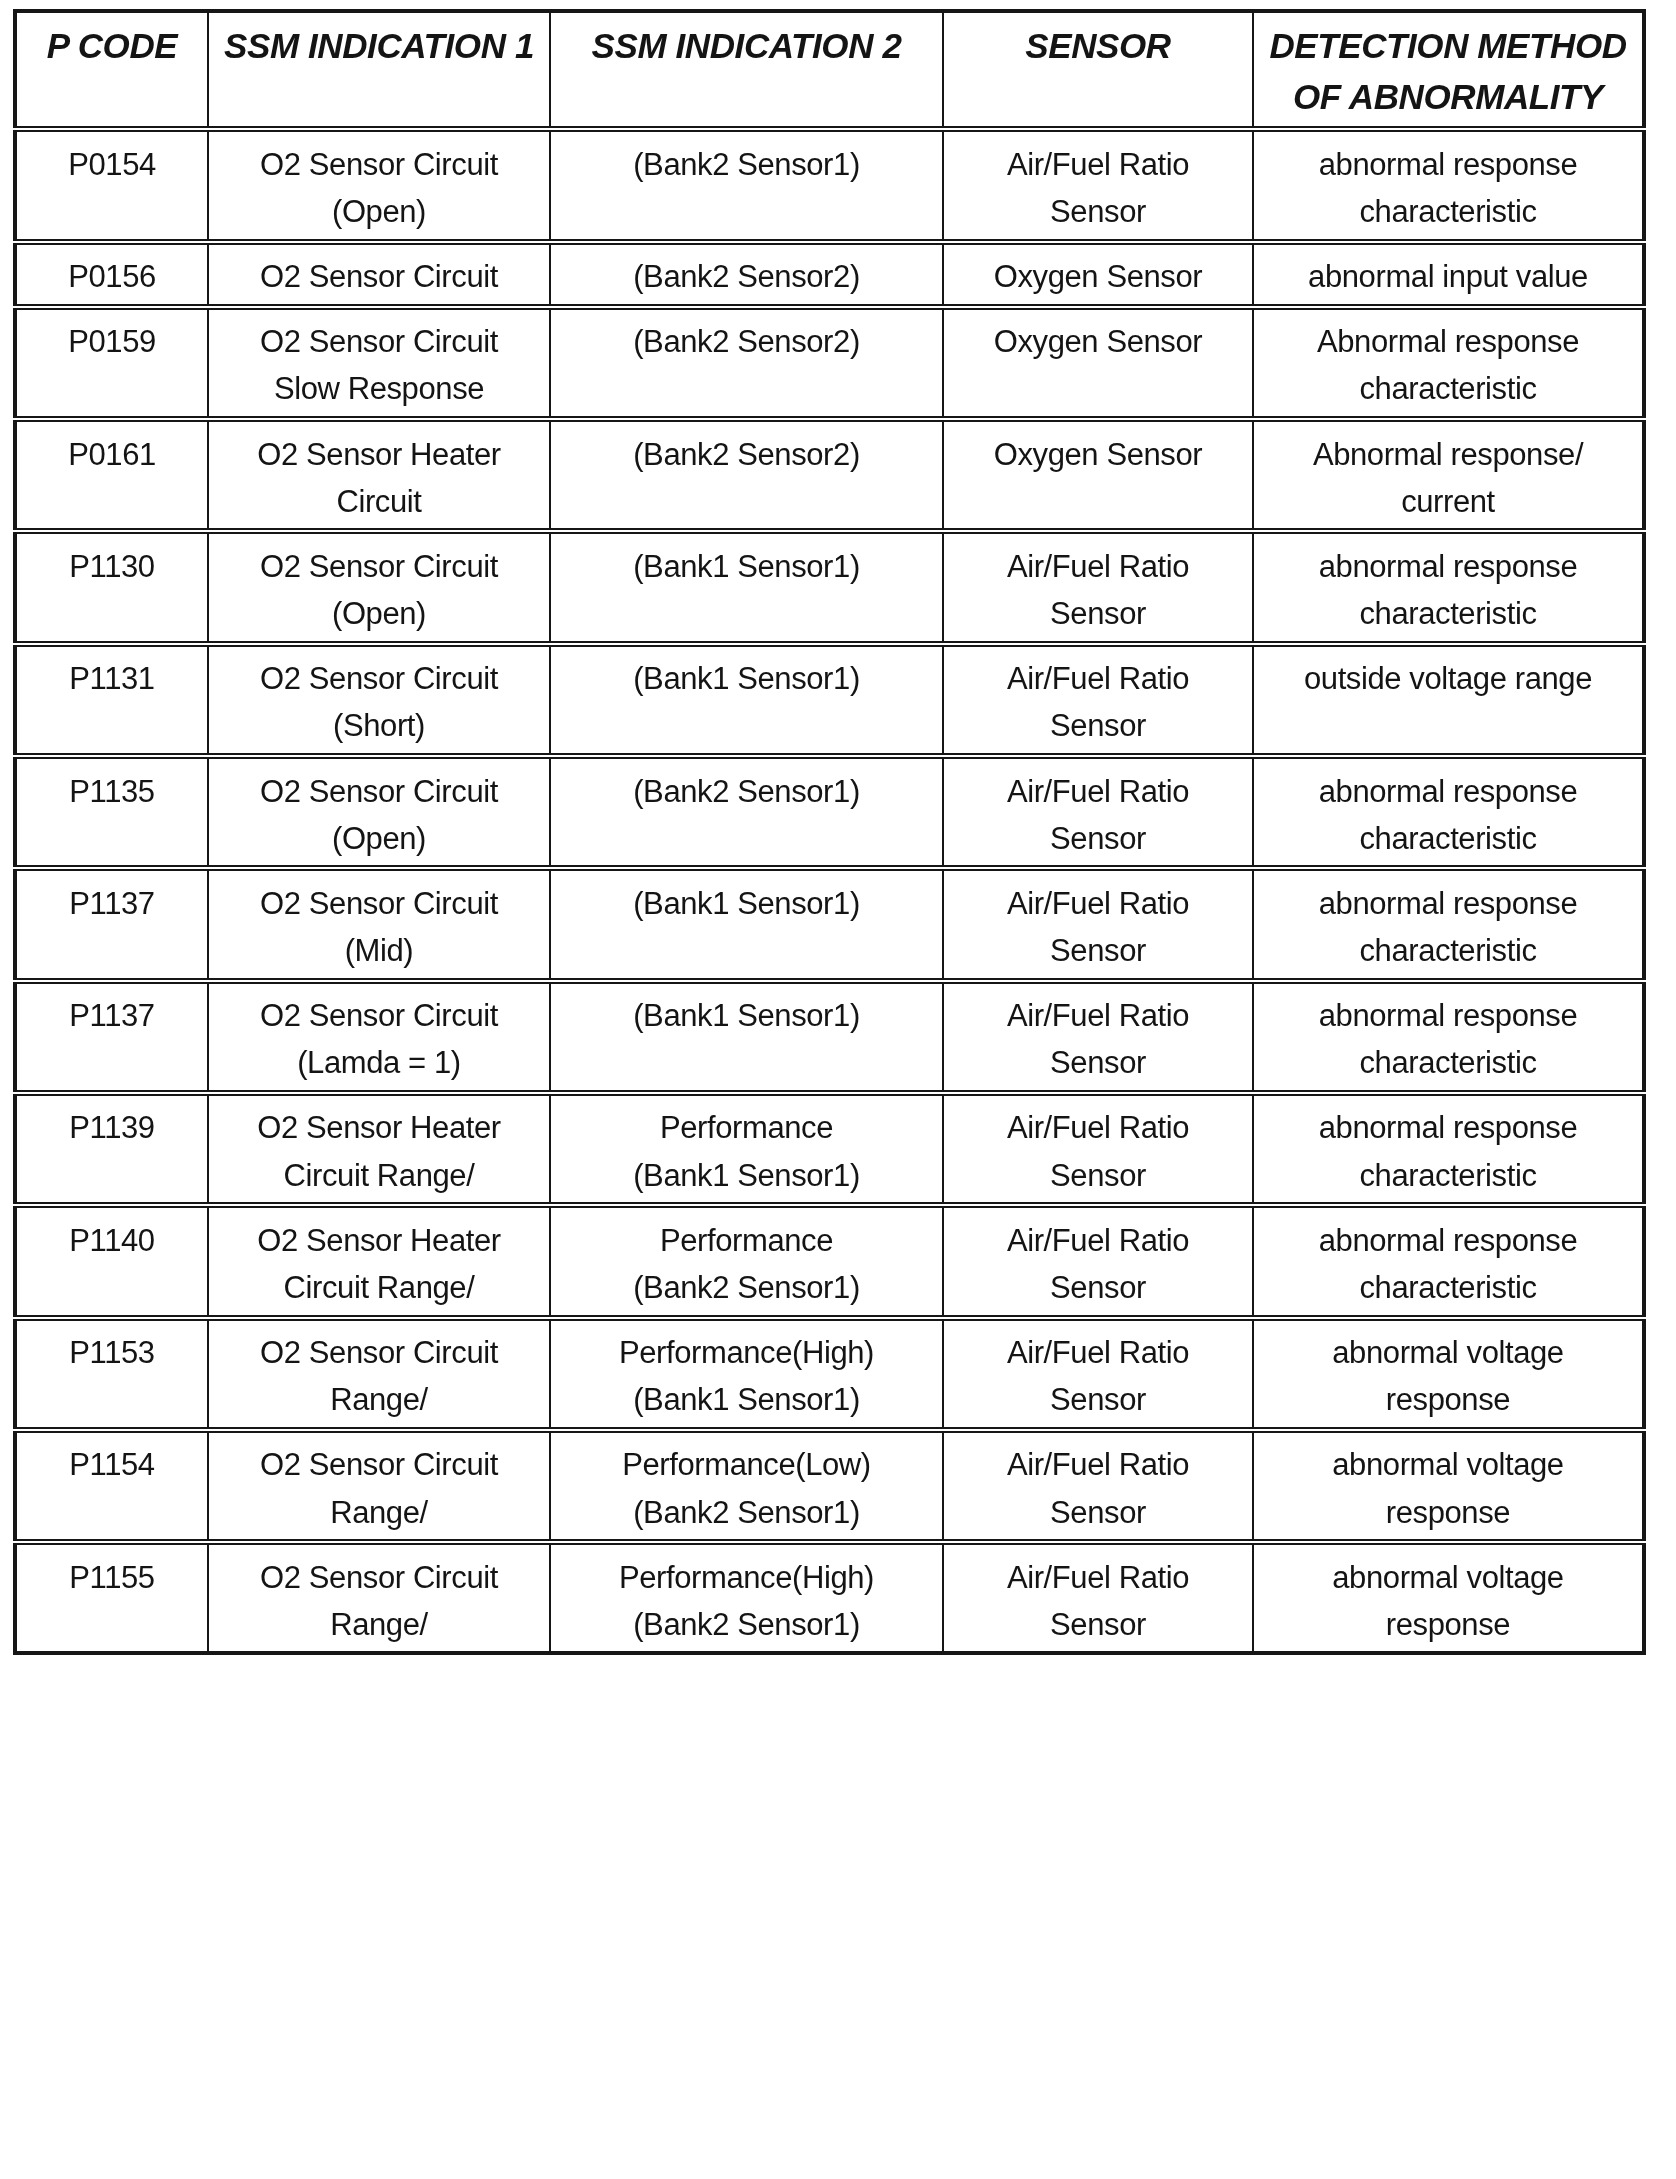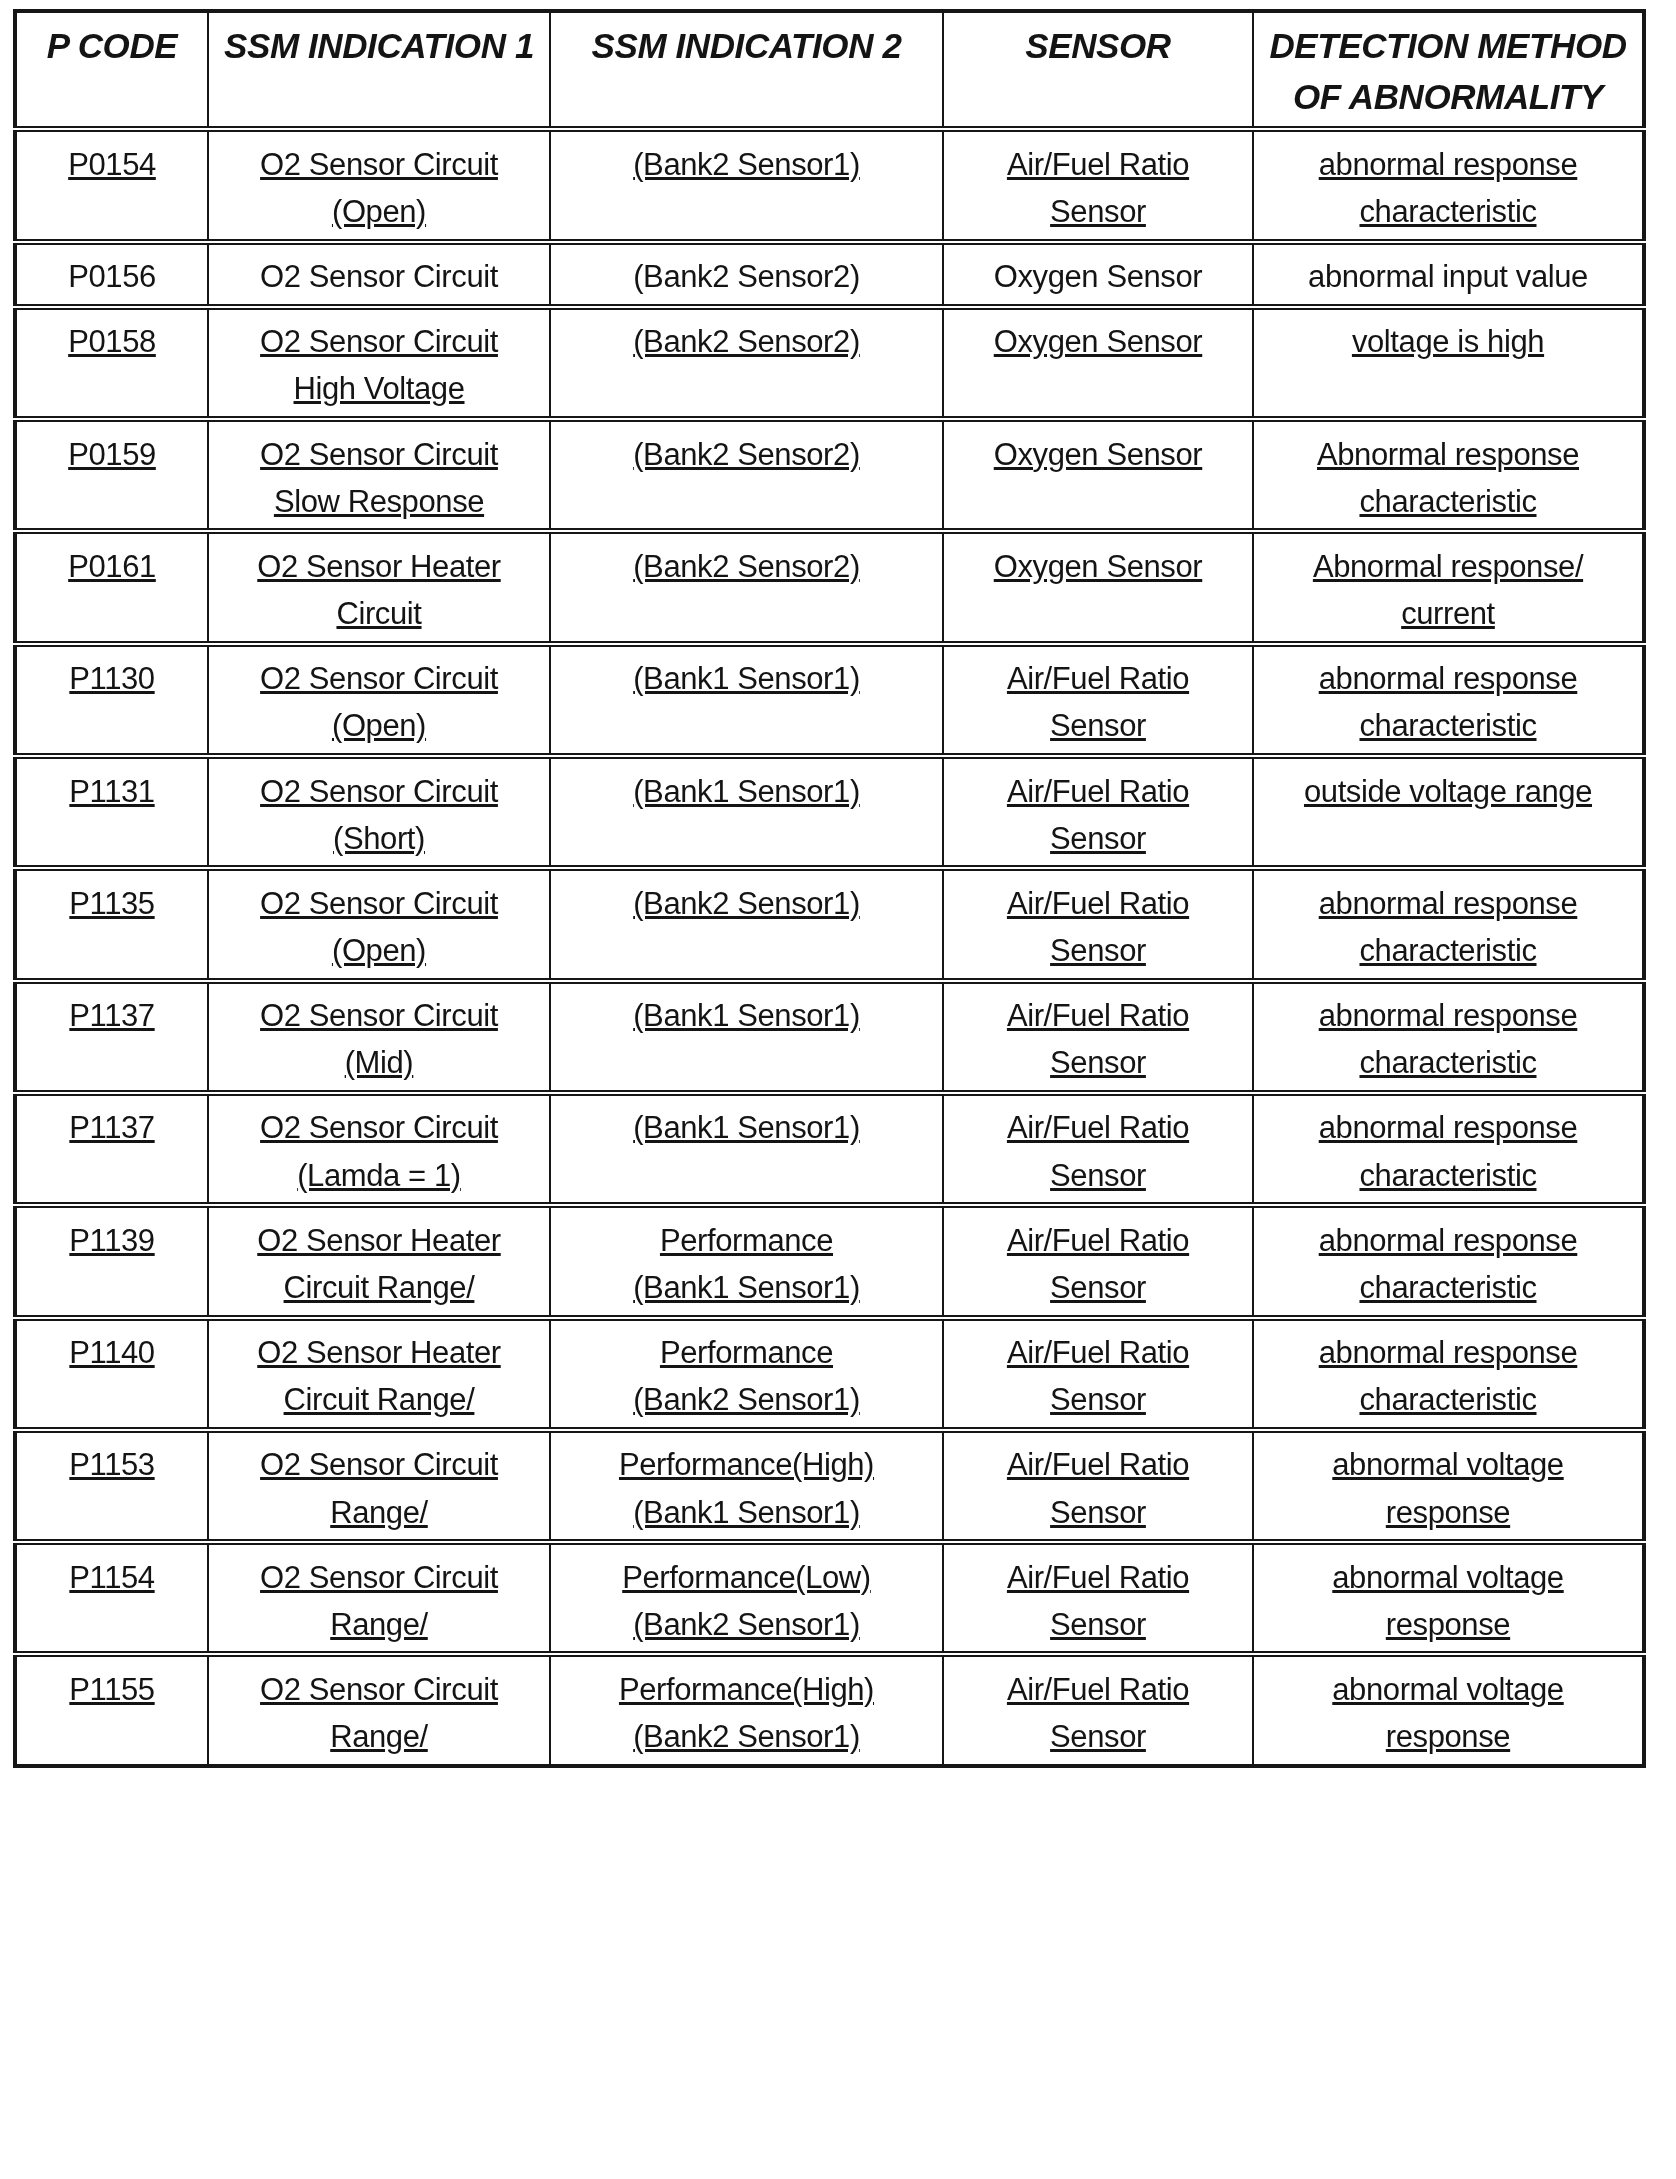--- a/index.html
+++ b/index.html
@@ -43,21 +43,20 @@
     height: 102px;
   }
   .dtc-table tbody td {
     font-size: 31px;
     font-weight: normal;
     line-height: 1.52;
     border-bottom: 6px double #161616;
   }
   .dtc-table tbody tr.body-row {
     height: 105px;
-    text-decoration: underline;
   }
   .dtc-table tbody tr.body-row-short {
     height: 59px;
   }
   .dtc-table tbody tr:last-child td {
     border-bottom: 0;
   }
 </style>
 </head>
 <body>
@@ -92,28 +91,20 @@
 characteristic</td>
     </tr>
     <tr class="body-row-short">
       <td>P0156</td>
       <td>O2 Sensor Circuit</td>
       <td>(Bank2 Sensor2)</td>
       <td>Oxygen Sensor</td>
       <td>abnormal input value</td>
     </tr>
     <tr class="body-row">
-      <td>P0158</td>
-      <td>O2 Sensor Circuit
-High Voltage</td>
-      <td>(Bank2 Sensor2)</td>
-      <td>Oxygen Sensor</td>
-      <td>voltage is high</td>
-    </tr>
-    <tr class="body-row">
       <td>P0159</td>
       <td>O2 Sensor Circuit
 Slow Response</td>
       <td>(Bank2 Sensor2)</td>
       <td>Oxygen Sensor</td>
       <td>Abnormal response
 characteristic</td>
     </tr>
     <tr class="body-row">
       <td>P0161</td>

